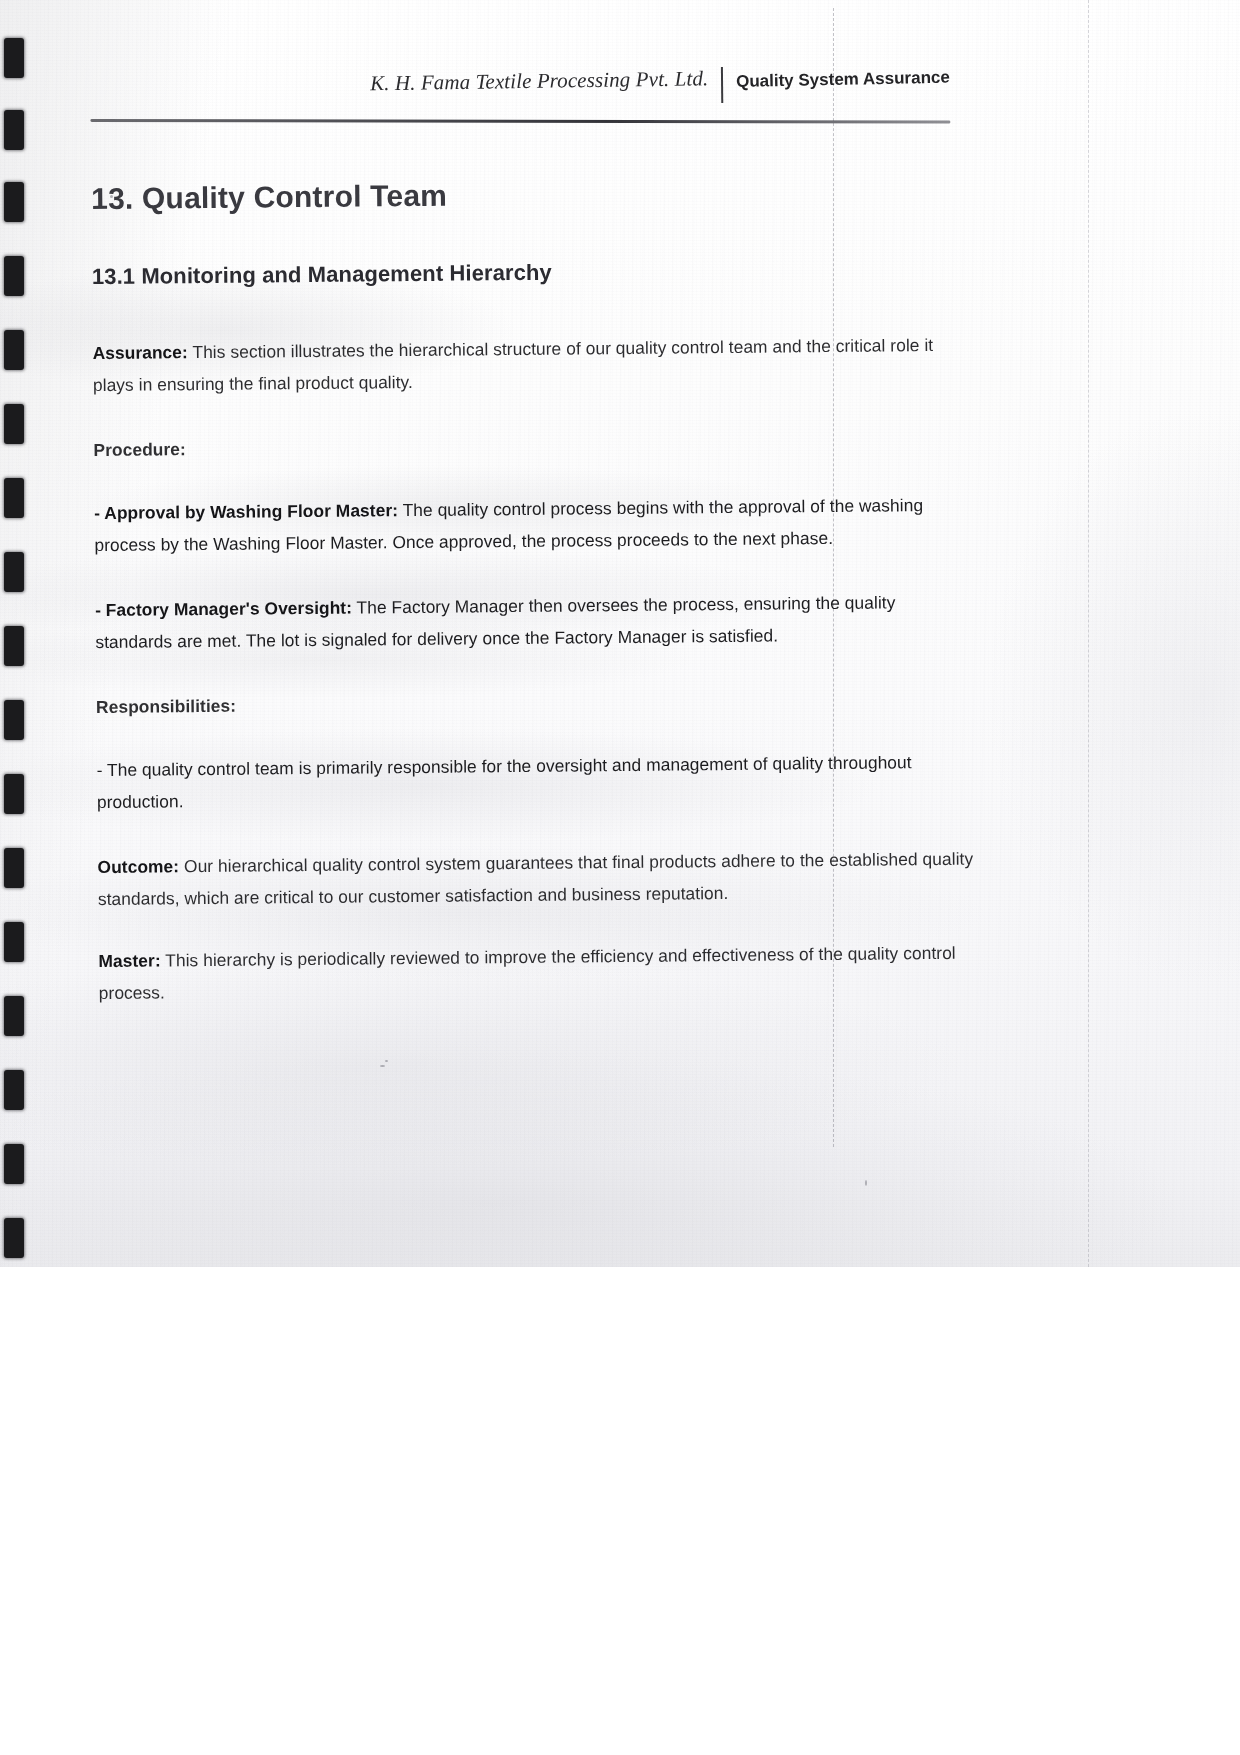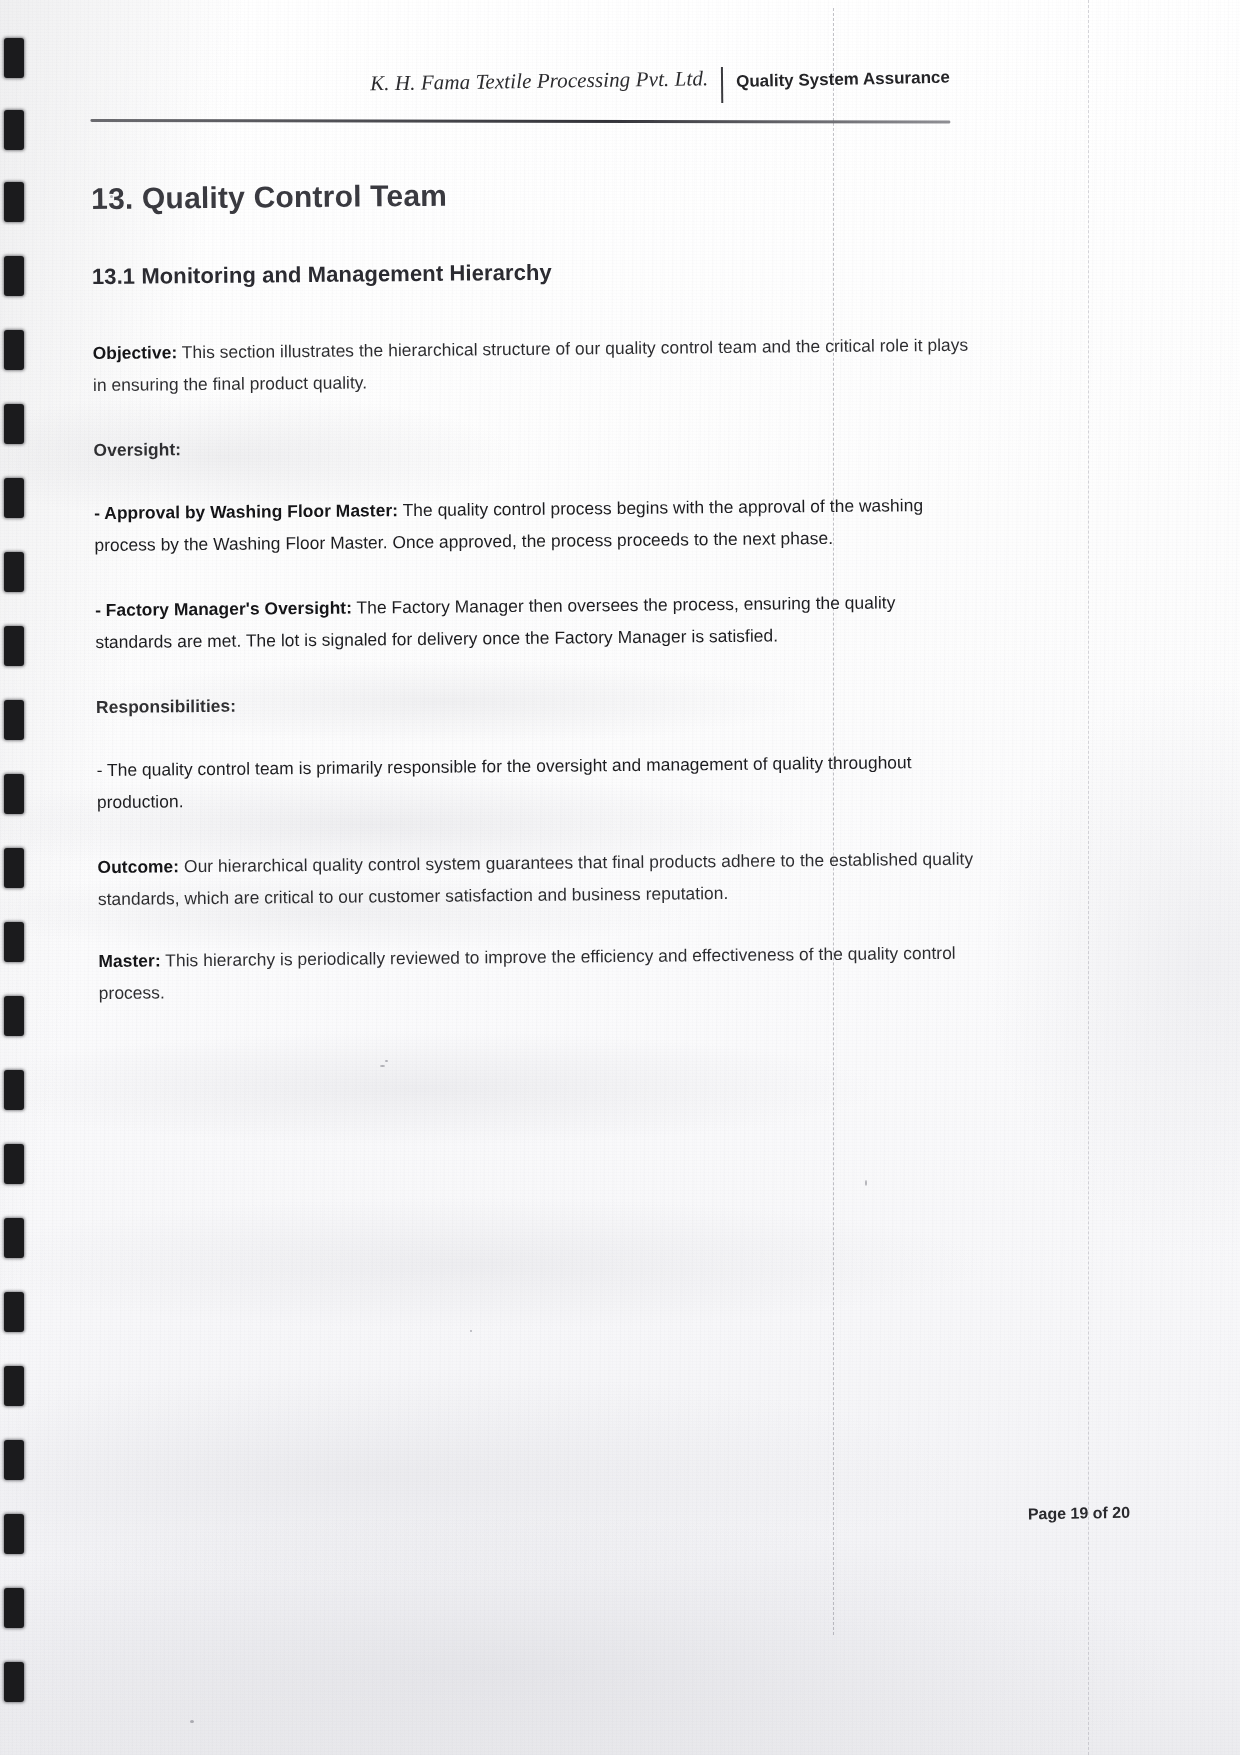--- a/index.html
+++ b/index.html
@@ -8,21 +8,21 @@
     padding: 0;
     background: #ffffff;
   }
   body {
     font-family: "Liberation Sans", sans-serif;
   }
 
   #page {
     position: relative;
     width: 1240px;
-    height: 1755px;
+    height: 1267px;
     overflow: hidden;
     background: #fdfdfd;
   }
 
   
   .paper {
     position: absolute;
     inset: 0;
     background:
       linear-gradient(100deg, rgba(226,226,228,0.55) 0%, rgba(255,255,255,0) 16%),
@@ -286,25 +286,25 @@
       <div class="header-rule-h"></div>
     </div>
 
     <div class="body">
 
       <h1 class="section-title">13. Quality Control Team</h1>
 
       <h2 class="sub-title">13.1 Monitoring and Management Hierarchy</h2>
 
       <p class="para">
-        <span class="lead">Objective:</span><span class="wash-a"> This section illustrates the hierarchical structure of our quality control team and the critical role it plays in ensuring the final product quality.</span>
+        <span class="lead">Assurance:</span><span class="wash-a"> This section illustrates the hierarchical structure of our quality control team and the critical role it plays in ensuring the final product quality.</span>
       </p>
 
       <p class="para label-only wash-b">
-        <span class="lead">Oversight:</span>
+        <span class="lead">Procedure:</span>
       </p>
 
       <p class="para">
         <span class="lead">- Approval by Washing Floor Master:</span><span> The quality control process begins with the approval of the washing process by the Washing Floor Master. Once approved, the process proceeds to the next phase.</span>
       </p>
 
       <p class="para">
         <span class="lead">- Factory Manager's Oversight:</span><span> The Factory Manager then oversees the process, ensuring the quality standards are met. The lot is signaled for delivery once the Factory Manager is satisfied.</span>
       </p>
 

